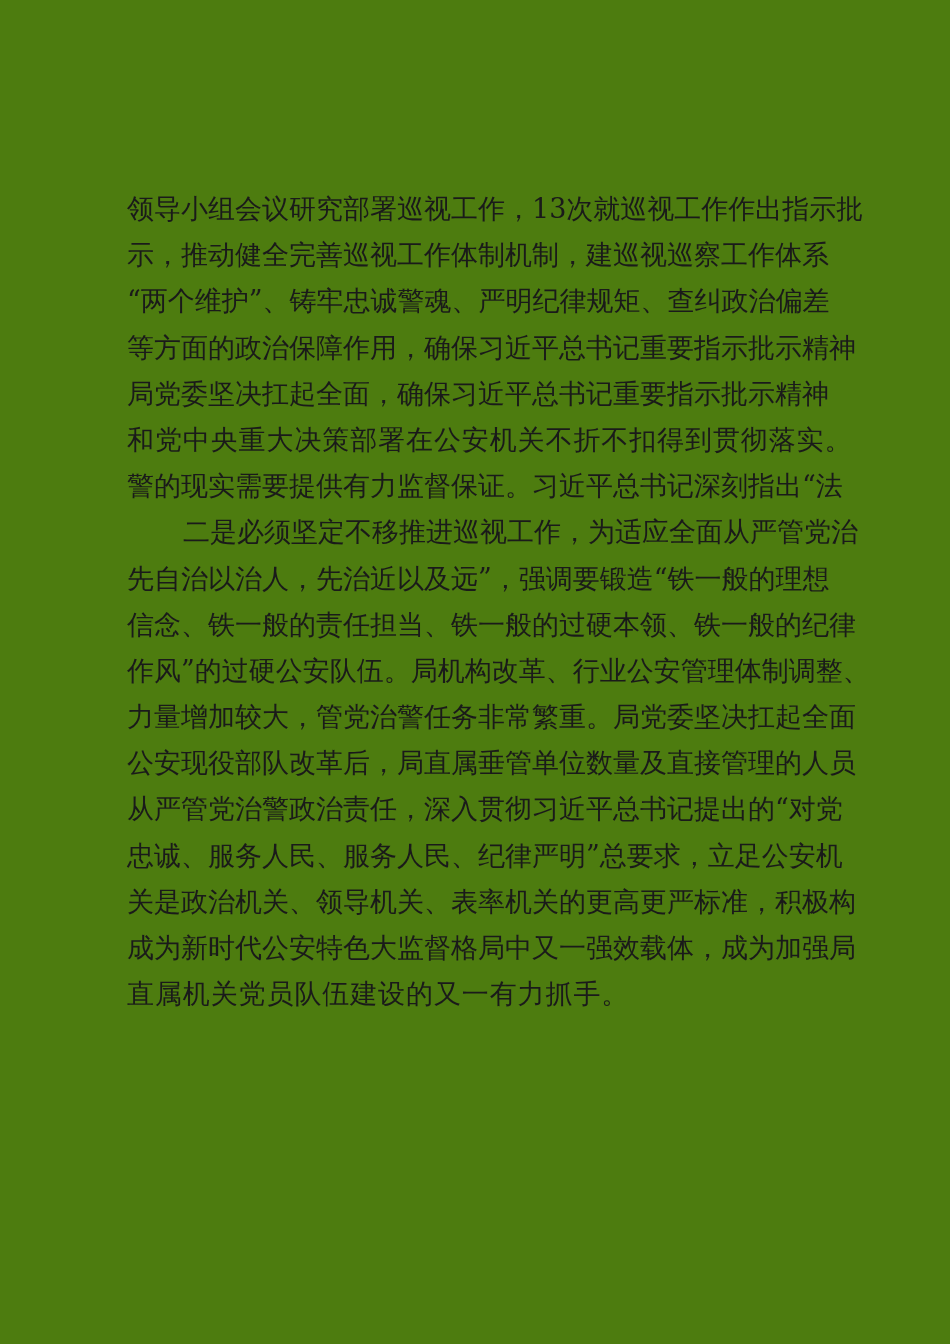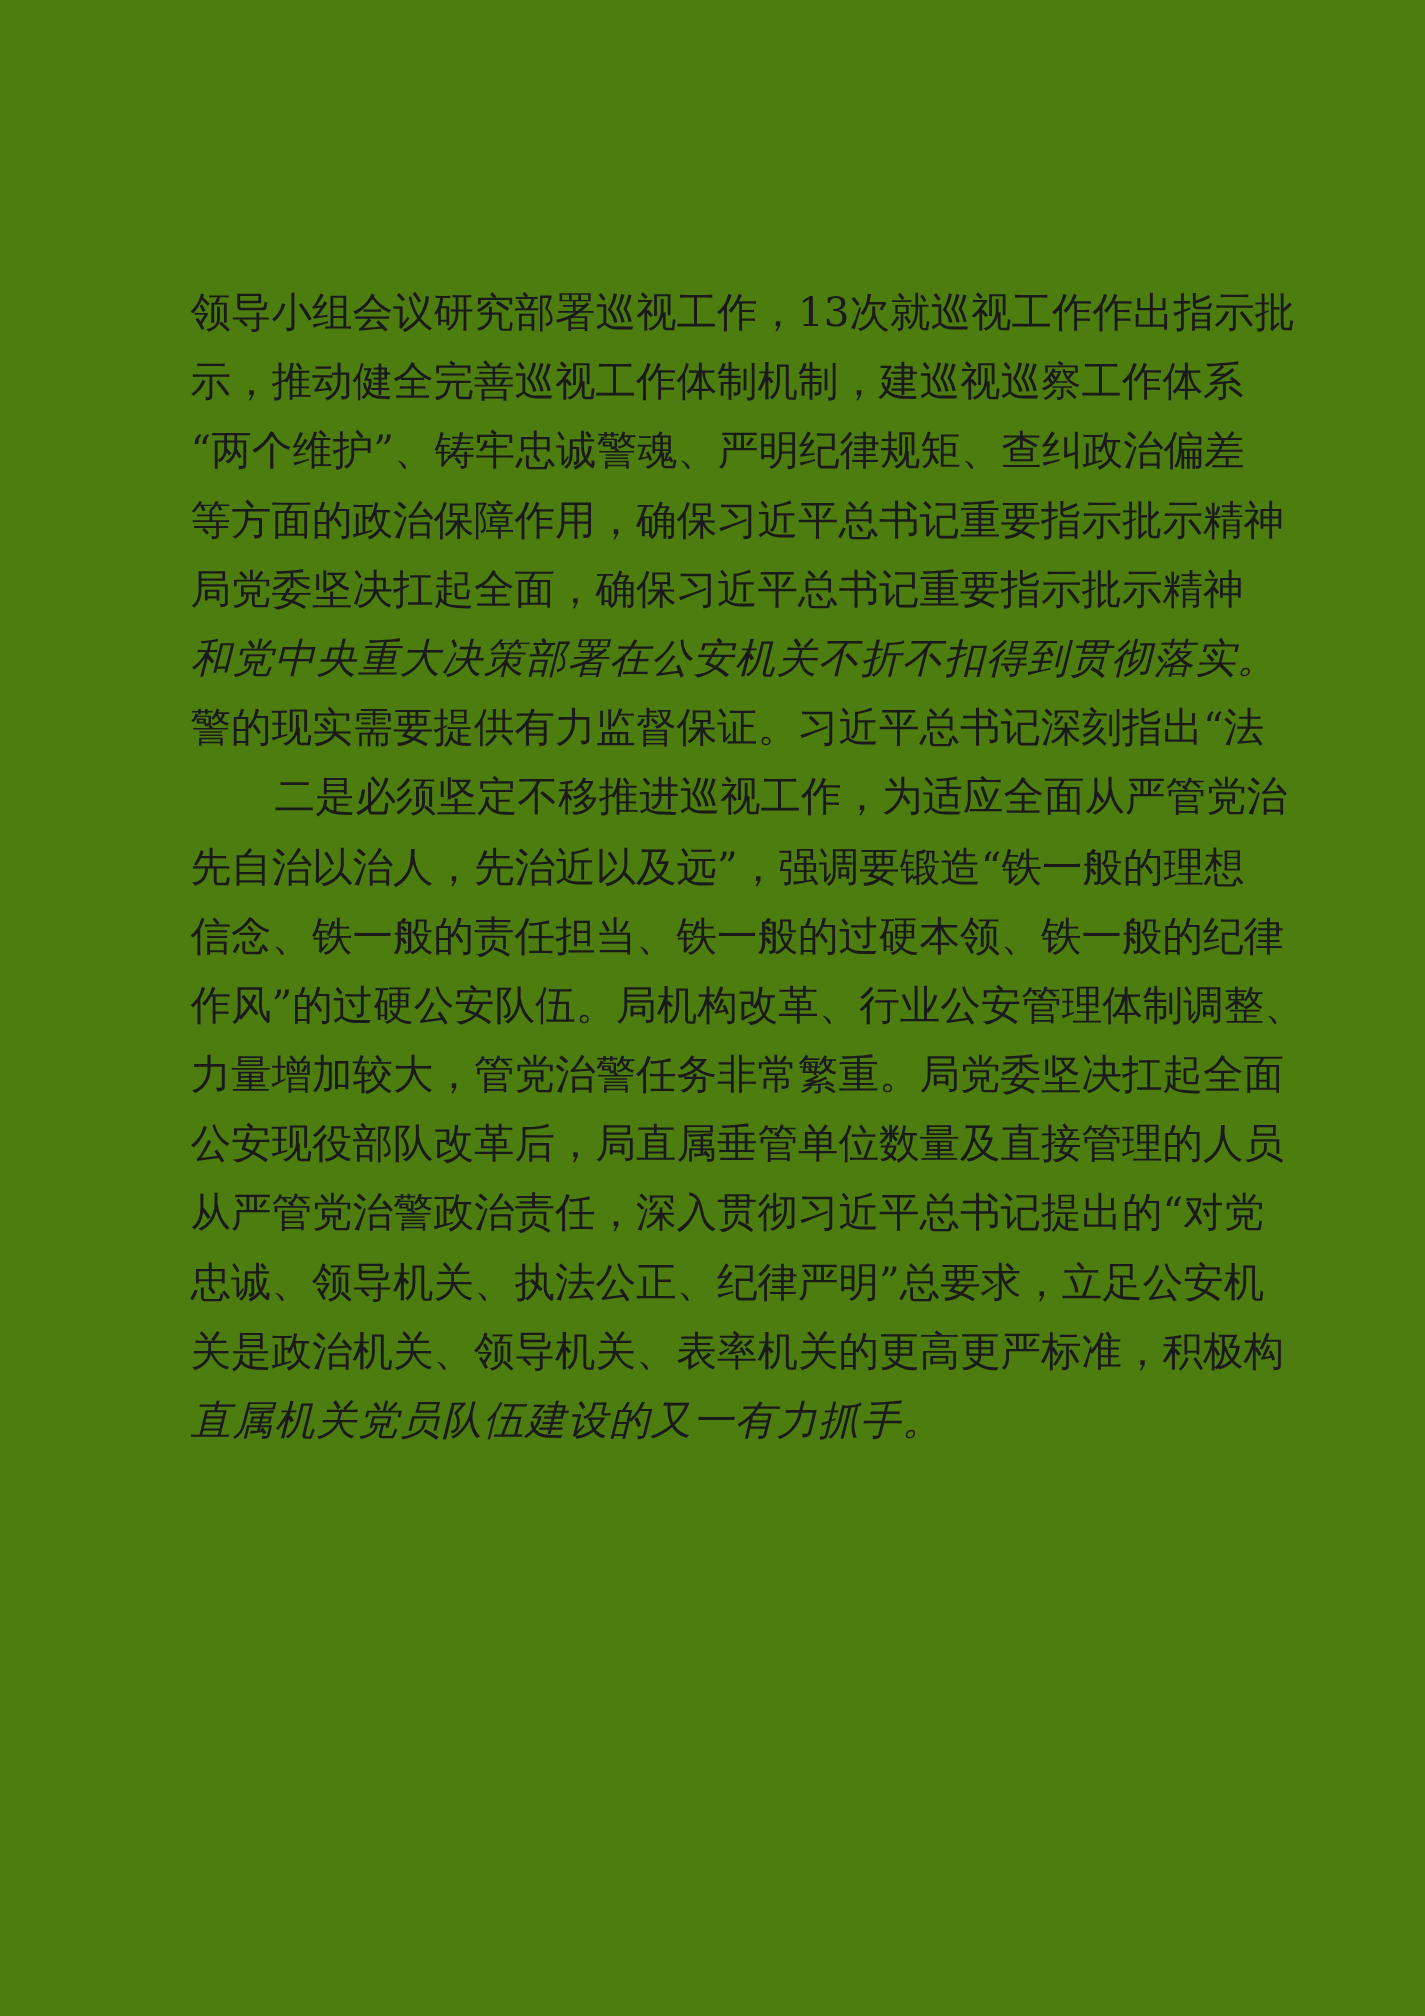--- a/index.html
+++ b/index.html
@@ -34,21 +34,20 @@
       height: 46.2px;
       line-height: 46.2px;
       white-space: nowrap;
       text-align: justify;
       text-align-last: justify;
       letter-spacing: 0;
     }
     .line.last {
       text-align-last: left;
       letter-spacing: 0.9px;
-      font-style: italic;
     }
     .line.indent {
       padding-left: 56px;
     }
     .line.overhang {
       width: 716px;
     }
   </style>
 </head>
 <body>
@@ -67,20 +66,21 @@
 
     <div>
       <div class="line">警的现实需要提供有力监督保证。习近平总书记深刻指出“法</div>
       <div class="line indent">二是必须坚定不移推进巡视工作，为适应全面从严管党治</div>
       <div class="line">先自治以治人，先治近以及远”，强调要锻造“铁一般的理想</div>
       <div class="line">信念、铁一般的责任担当、铁一般的过硬本领、铁一般的纪律</div>
       <div class="line overhang">作风”的过硬公安队伍。局机构改革、行业公安管理体制调整、</div>
       <div class="line">力量增加较大，管党治警任务非常繁重。局党委坚决扛起全面</div>
       <div class="line">公安现役部队改革后，局直属垂管单位数量及直接管理的人员</div>
       <div class="line">从严管党治警政治责任，深入贯彻习近平总书记提出的“对党</div>
-      <div class="line">忠诚、领导机关、执法公正、纪律严明”总要求，立足公安机</div>
+      <div class="line">忠诚、服务人民、服务人民、纪律严明”总要求，立足公安机</div>
       <div class="line">关是政治机关、领导机关、表率机关的更高更严标准，积极构</div>
+      <div class="line">成为新时代公安特色大监督格局中又一强效载体，成为加强局</div>
       <div class="line last">直属机关党员队伍建设的又一有力抓手。</div>
     </div>
 
 
   </div>
 </div>
 
 </body></html>

